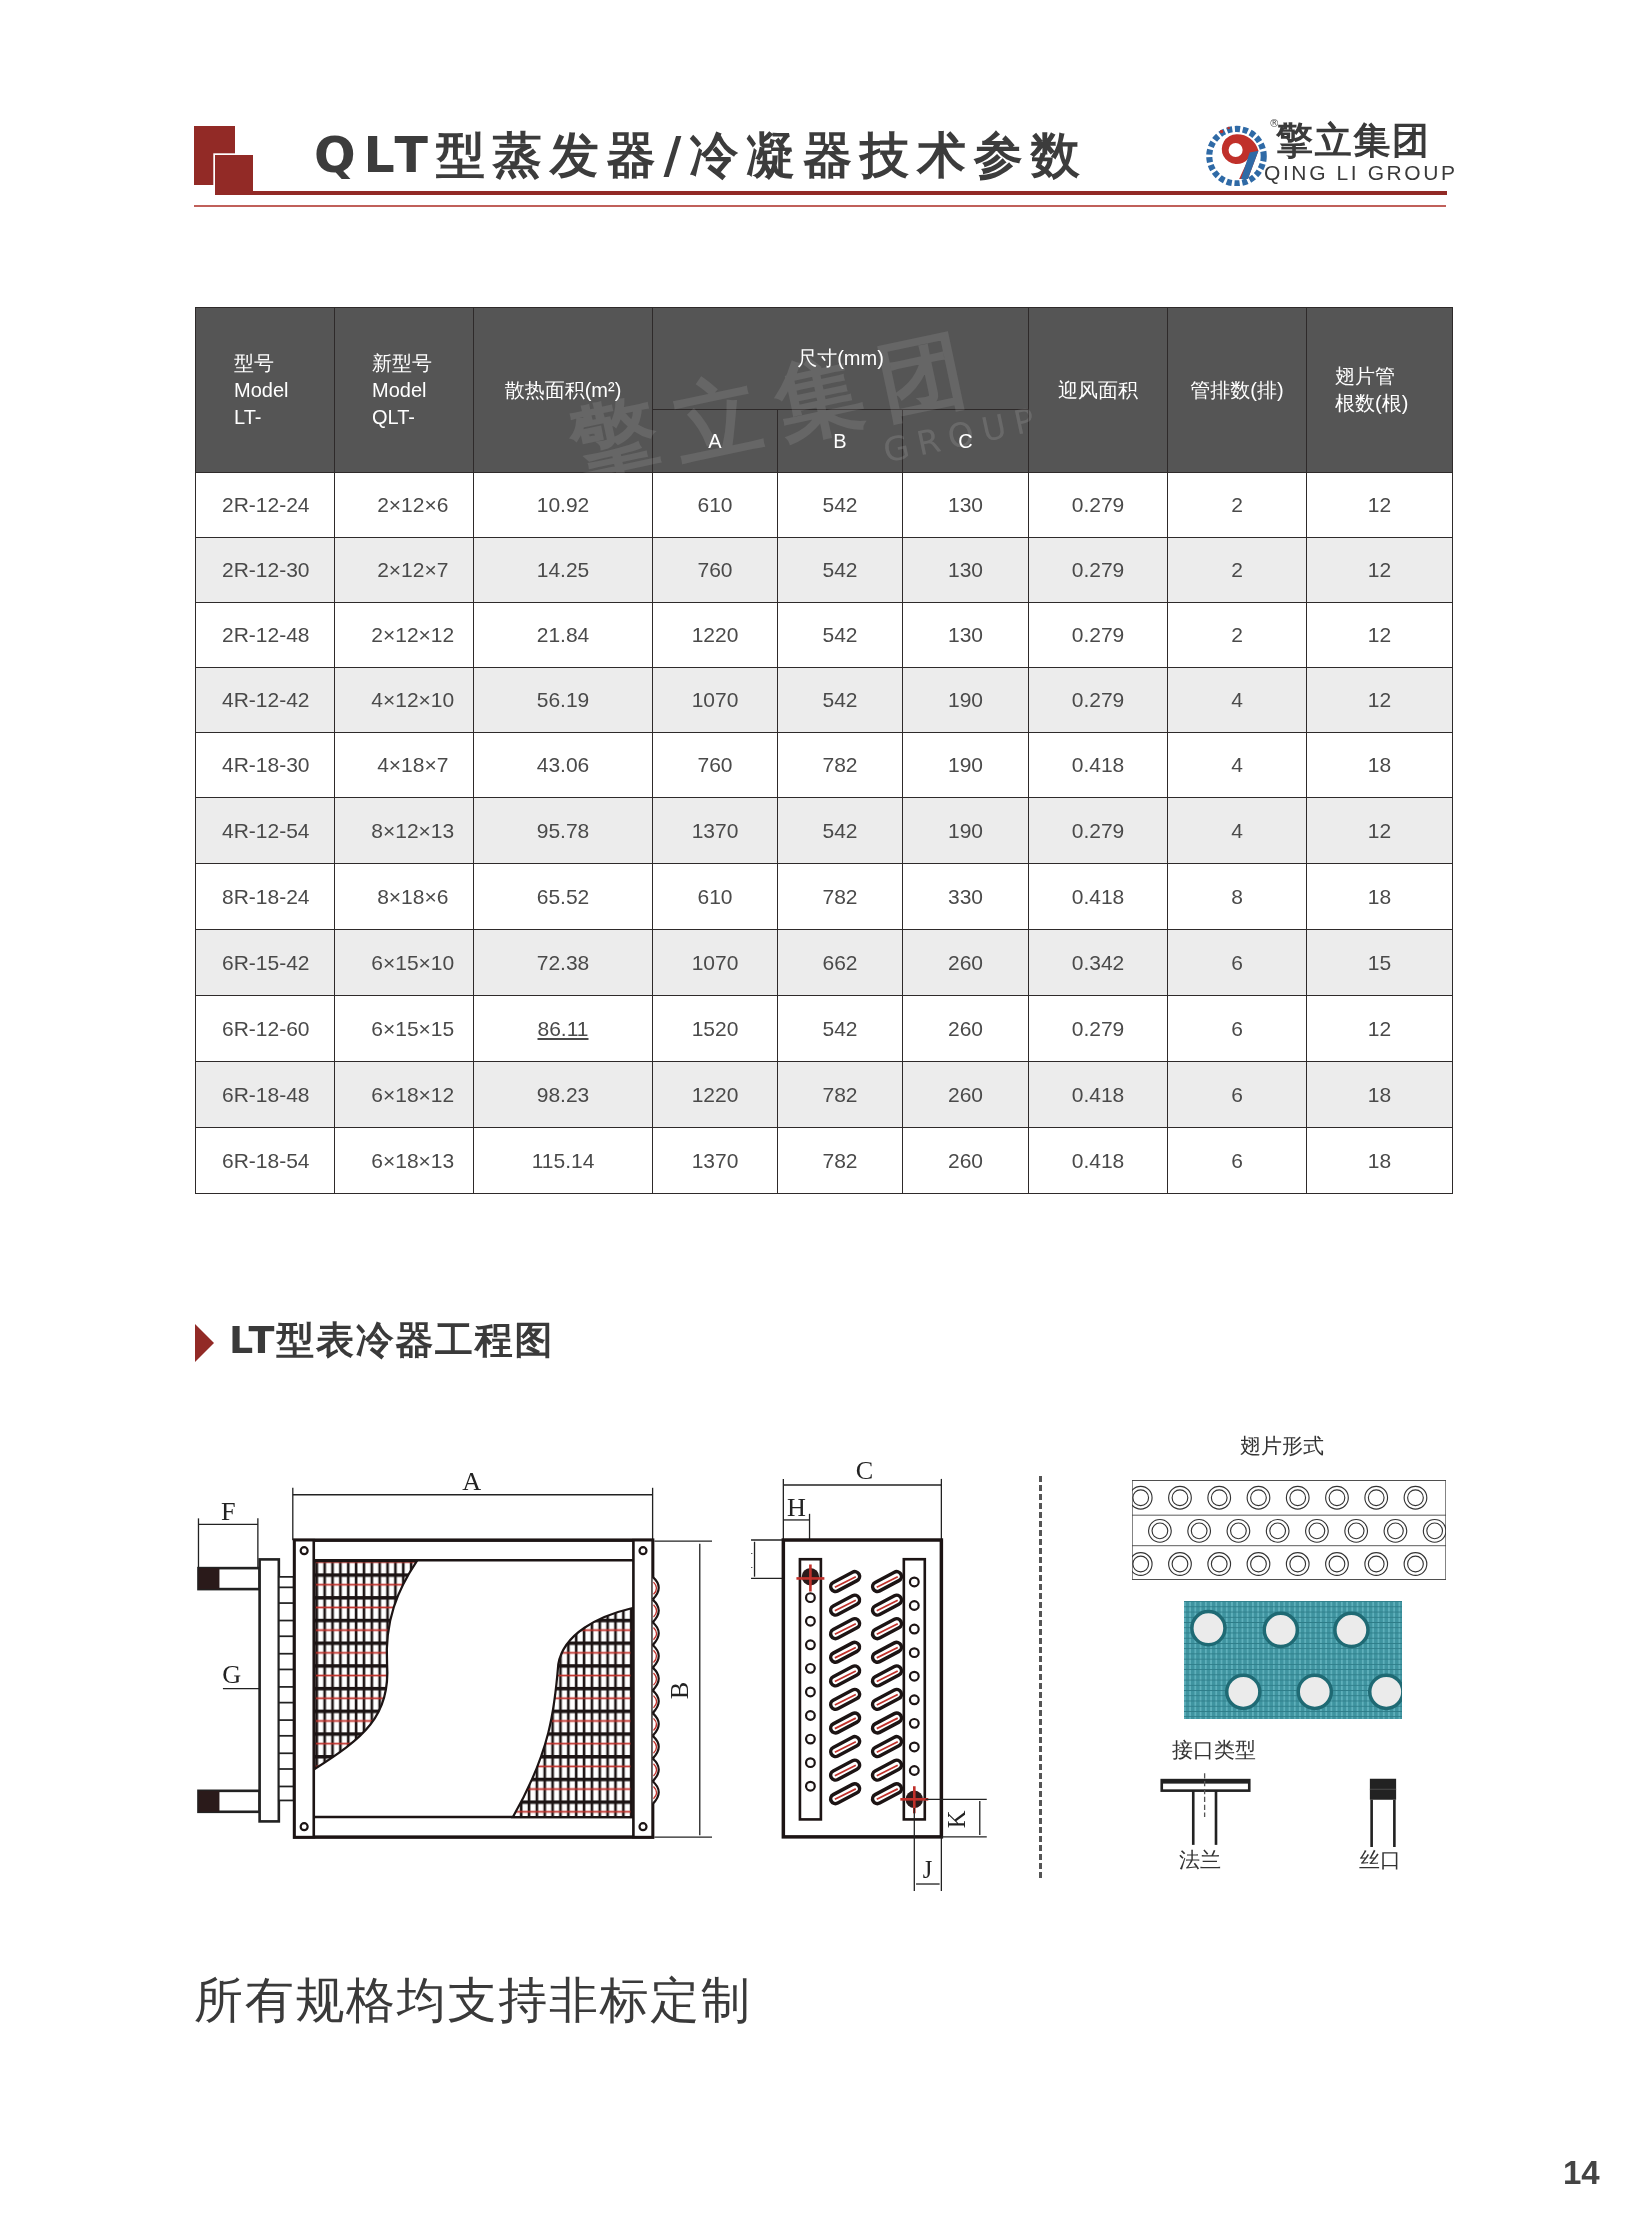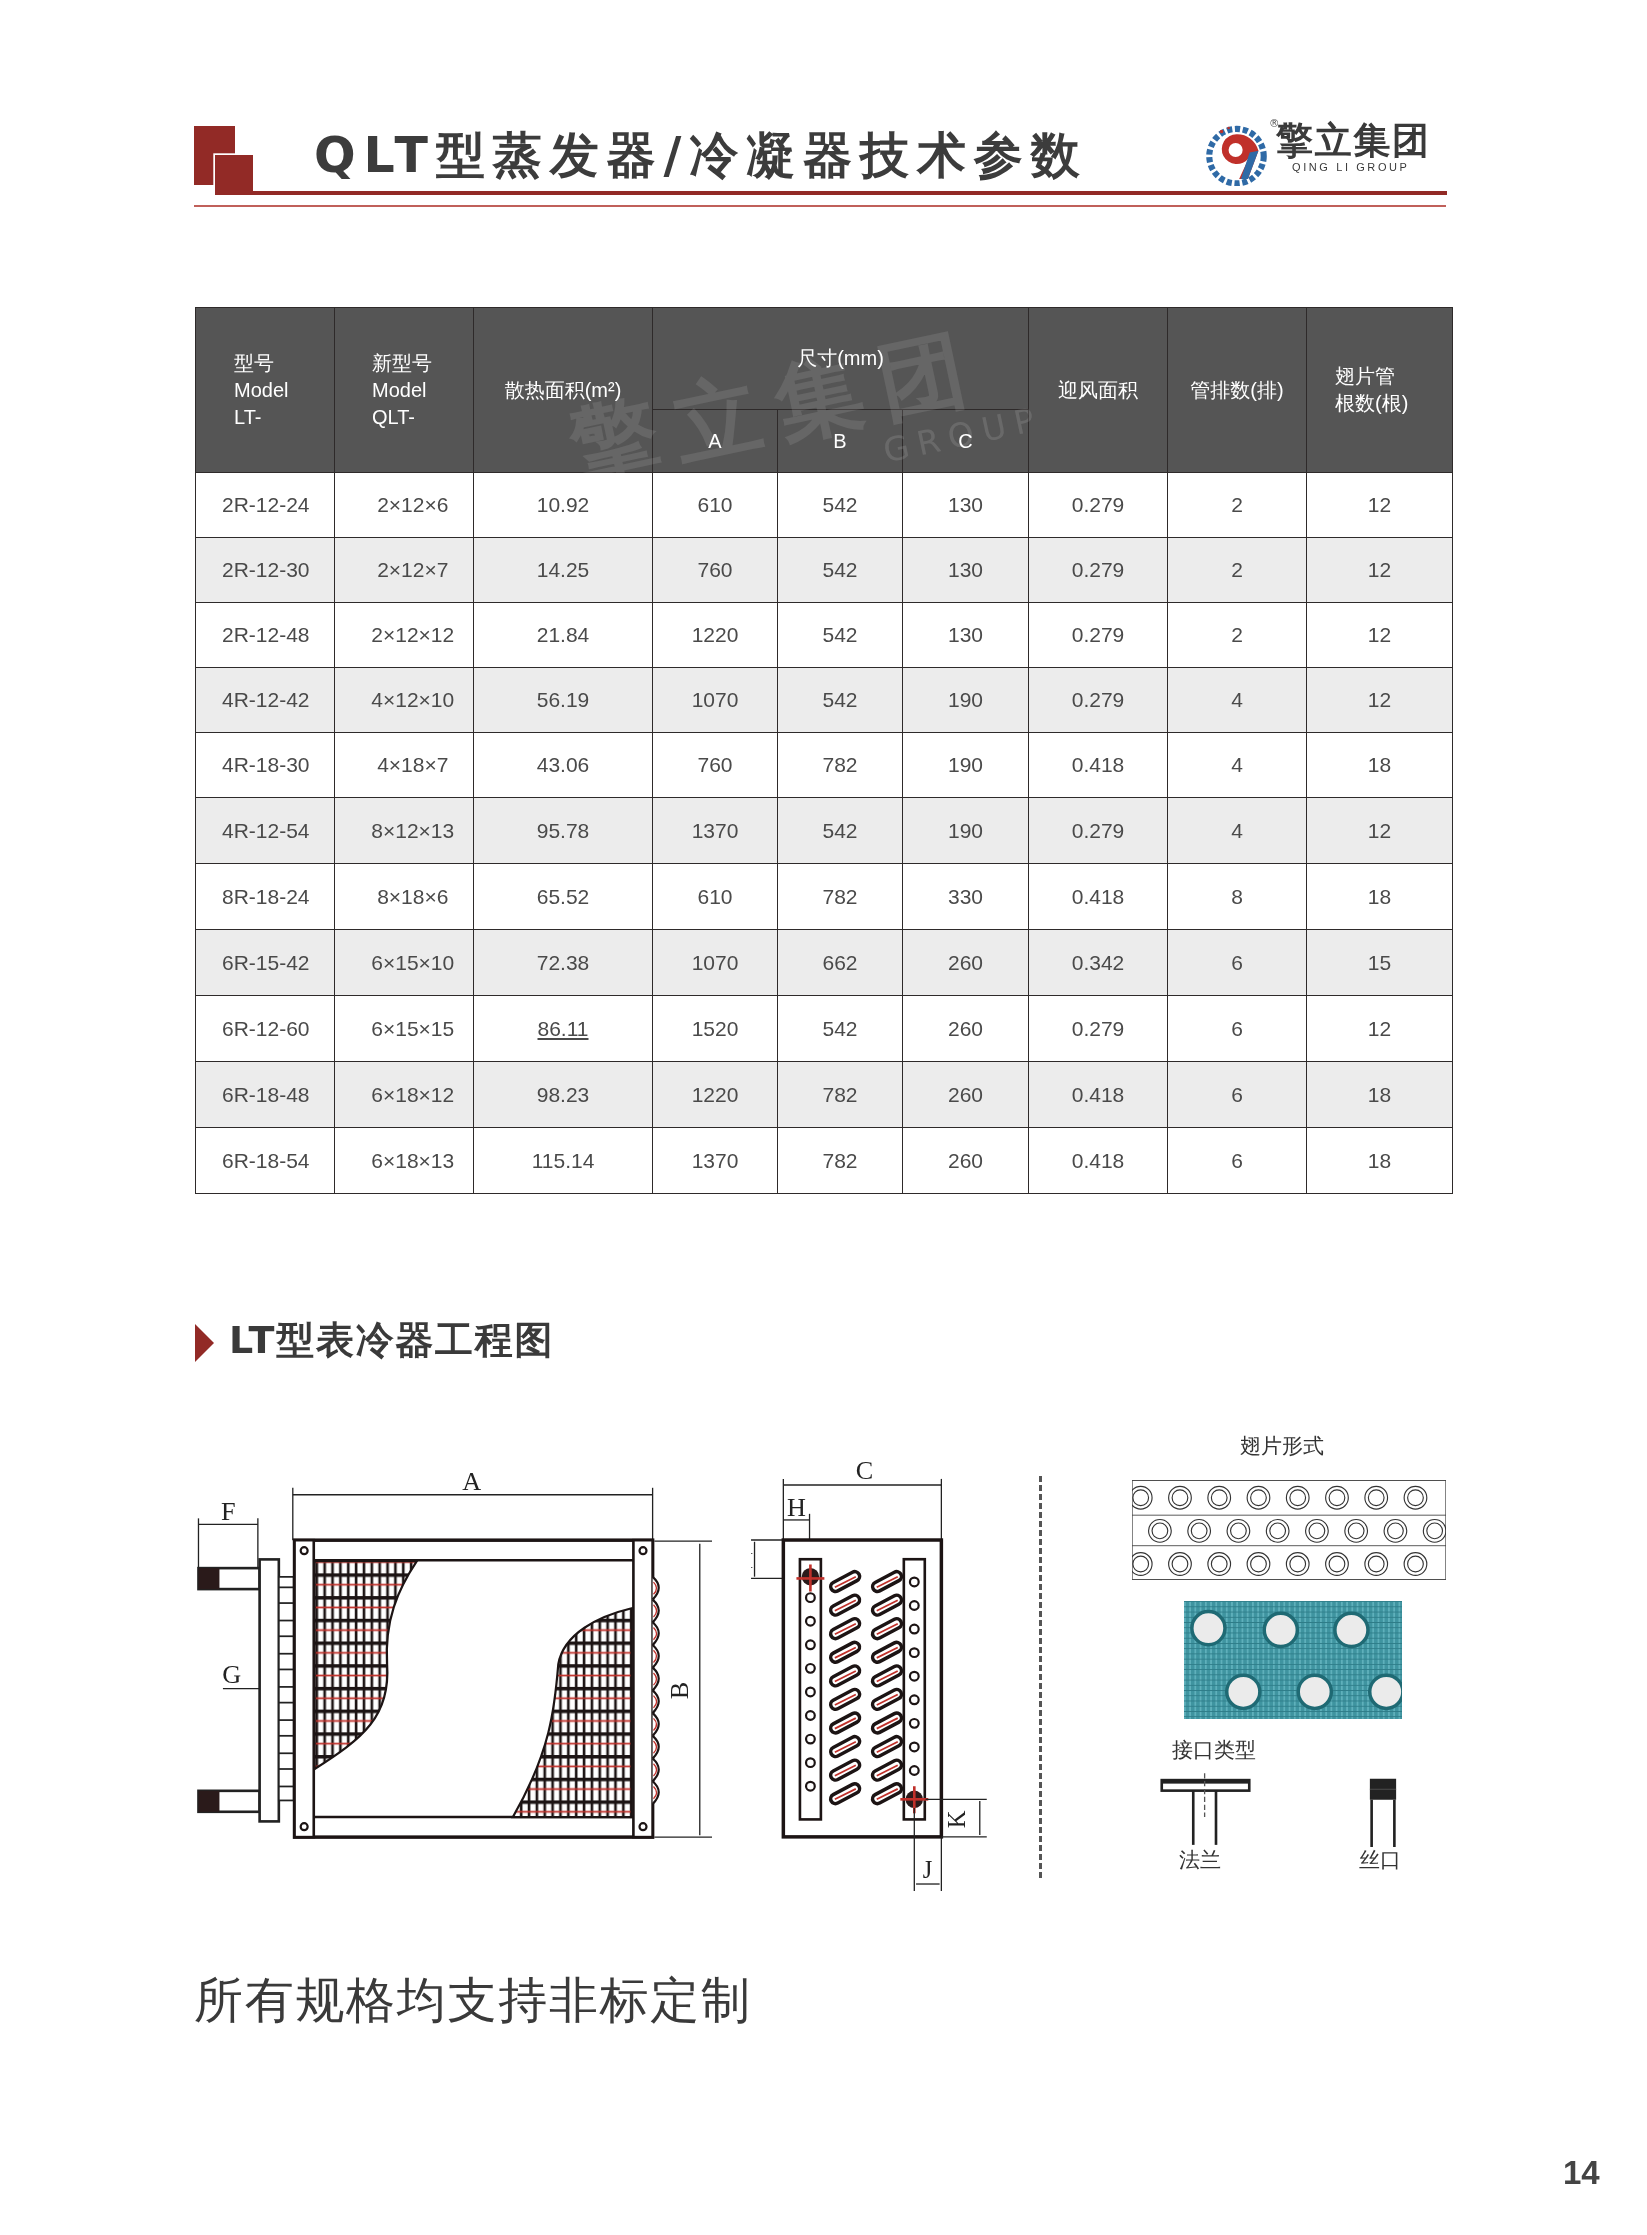--- a/index.html
+++ b/index.html
@@ -9,21 +9,21 @@
   
   .hdr-sq1 { position: absolute; left: 194px; top: 126px; width: 42px; width: 41px; height: 59px; background: #922a26; }
   .hdr-sq2 { position: absolute; left: 215px; top: 155px; width: 38px; height: 38px; background: #922a26; box-shadow: -1.7px -1.7px 0 #fff; }
   .hdr-line1 { position: absolute; left: 215px; top: 191px; width: 1232px; height: 3.5px; background: #922a26; }
   .hdr-line2 { position: absolute; left: 194px; top: 205px; width: 1252px; height: 1.7px; background: #c0605a; }
   .page-title { position: absolute; left: 314px; top: 125px; font-size: 49px; font-weight: bold; letter-spacing: 7.9px; color: #3c3c3c; white-space: nowrap; line-height: 61px; }
 
   .logo { position: absolute; left: 1204px; top: 119px; width: 262px; height: 70px; }
   .logo-mark { position: absolute; left: 0; top: 1.7px; width: 65px; height: 65px; }
   .logo-cn { position: absolute; left: 72px; top: 0; font-size: 37px; font-weight: bold; color: #3a3a3a; letter-spacing: 1.7px; line-height: 44px; white-space: nowrap; }
-  .logo-en { position: absolute; left: 88px; top: 42px; font-size: 11px; color: #3a3a3a; letter-spacing: 2.6px; white-space: nowrap; font-family: "Liberation Sans", sans-serif; }
+  .logo-en { position: absolute; left: 60px; top: 42px; font-size: 21px; color: #3a3a3a; letter-spacing: 2.6px; white-space: nowrap; font-family: "Liberation Sans", sans-serif; }
   .logo-reg { position: absolute; left: 65px; top: -1.7px; font-size: 10.5px; color: #555; }
 
   
   .spec-table { position: absolute; left: 195px; top: 307px; width: 1256px; border-collapse: collapse; table-layout: fixed; font-family: "Liberation Sans", "DejaVu Sans", sans-serif; }
   .spec-table th, .spec-table td { border: 1.7px solid #2e2a2a; }
   .spec-table th { background: #555555; color: #ffffff; font-weight: normal; font-size: 20px; line-height: 27px; }
   .spec-table th.left-al { text-align: left; padding-left: 38px; }
   .spec-table th.left-al2 { text-align: left; padding-left: 37px; }
   .spec-table td { font-size: 21px; color: #4a4a4a; text-align: center; height: 65px; }
   .spec-table td.c-model { text-align: left; padding-left: 26px; }

